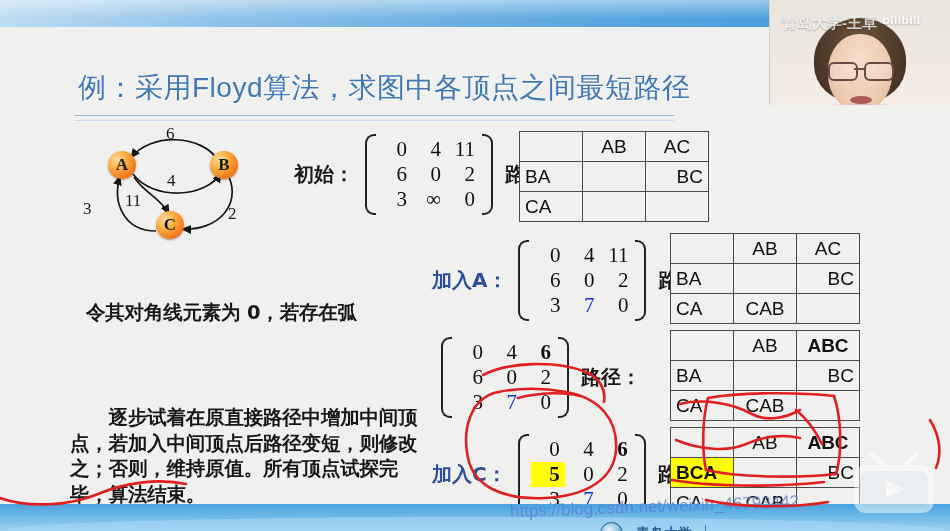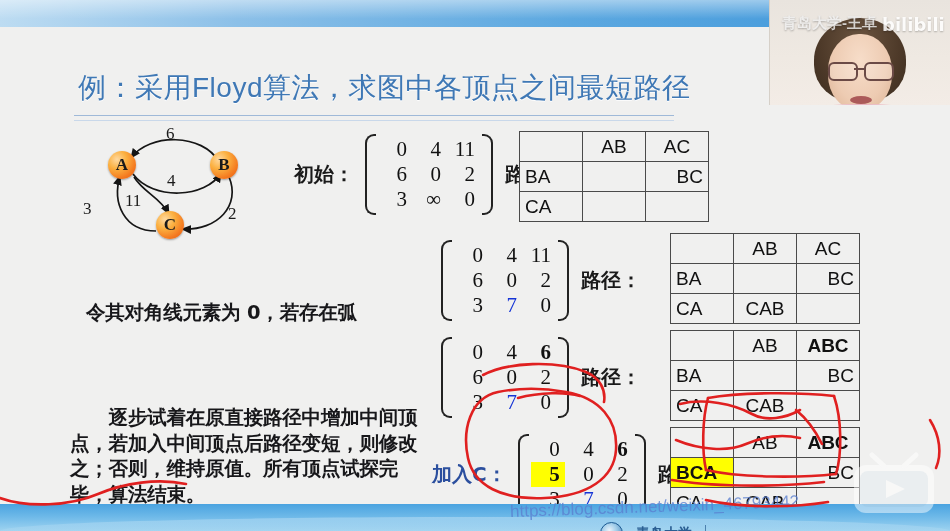--- a/index.html
+++ b/index.html
@@ -153,21 +153,21 @@
   .cam .glass{position:absolute;top:62px;width:26px;height:15px;border:2px solid #6b4a46;border-radius:6px;background:rgba(255,255,255,.18);}
   .cam .glass.l{left:58px;} .cam .glass.r{left:94px;}
   .cam .bridge{position:absolute;left:84px;top:68px;width:10px;height:2px;background:#6b4a46;}
   .cam .mouth{position:absolute;left:80px;top:96px;width:22px;height:8px;border-radius:50%;
     background:#ab5a59;}
   .cam .mask{position:absolute;left:52px;top:104px;width:78px;height:20px;border-radius:40% 40% 10% 10%;background:#f4efe9;}
   .cam .shoulder{position:absolute;left:18px;top:104px;width:148px;height:30px;border-radius:48% 48% 0 0;
     background:linear-gradient(180deg,#eab6c0,#dd9aa8);}
   .cam-text{position:absolute;left:12px;top:14px;font-size:15px;color:#efefef;opacity:.82;
     text-shadow:0 1px 2px rgba(0,0,0,.35);white-space:nowrap;font-weight:600;}
-  .cam-bili{position:absolute;left:112px;top:14px;font-size:18px;color:#fff;opacity:.85;font-weight:700;
+  .cam-bili{position:absolute;left:112px;top:14px;font-size:11px;color:#fff;opacity:.85;font-weight:700;
     font-family:"DejaVu Sans","Liberation Sans",sans-serif;text-shadow:0 1px 2px rgba(0,0,0,.3);}
 
   
   .ink{position:absolute;left:0;top:0;width:950px;height:531px;pointer-events:none;}
 </style>
 </head>
 <body>
 
 <div id="stage">
 
@@ -249,20 +249,21 @@
       </tr>
       <tr>
         <td class="lft">CA</td>
         <td class="ctr"></td>
         <td class="ctr"></td>
       </tr>
     </tbody>
       </table>
 
     <div class="mrow" style="left:432px;top:213px;">
+      <span class="mlabel blue">加入A：</span>
       <div class="matrix">
         <div class="brk l"></div>
         <div class="mgrid">
           <span class="r">0</span>
           <span class="r">4</span>
           <span class="r">11</span>
           <span class="r">6</span>
           <span class="r">0</span>
           <span class="r">2</span>
           <span class="r">3</span>

